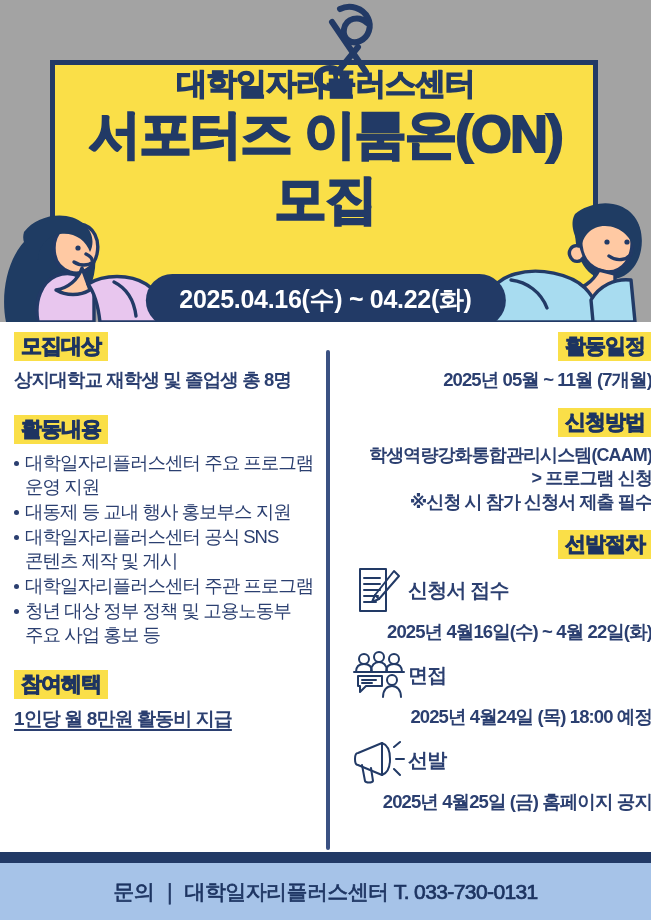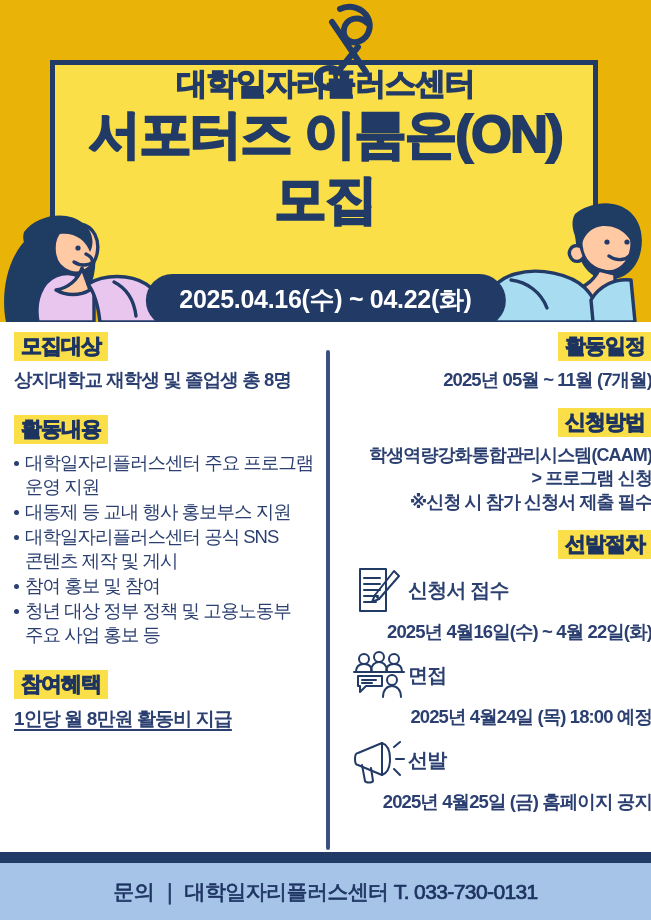--- a/index.html
+++ b/index.html
@@ -19,21 +19,21 @@
     background: #ffffff;
     overflow: hidden;
   }
 
   
   .hero {
     position: absolute;
     left: 0; top: 0;
     width: 651px;
     height: 322px;
-    background: #eab308;
+    background: #a3a3a3;
     overflow: hidden;
     padding-left: 34px;
   }
 
   .board {
     position: absolute;
     left: 50px; top: 60px;
     width: 548px; height: 238px;
     background: #fadf48;
     border: 5px solid #223a66;
@@ -295,21 +295,21 @@
           <div>운영 지원</div>
         </li>
         <li>
           <span>대동제 등 교내 행사 홍보부스 지원</span>
         </li>
         <li>
           <span>대학일자리플러스센터 공식 SNS</span>
           <div>콘텐츠 제작 및 게시</div>
         </li>
         <li>
-          <div>참여 홍보 및 참여</div>
+          <span>대학일자리플러스센터 주관 프로그램</span>
         </li>
         <li>
           <span>청년 대상 정부 정책 및 고용노동부</span>
           <div>주요 사업 홍보  등</div>
         </li>
       </ul>
 
       <div class="gap-l"></div>
 
       <div class="sec-head">참여혜택</div>

